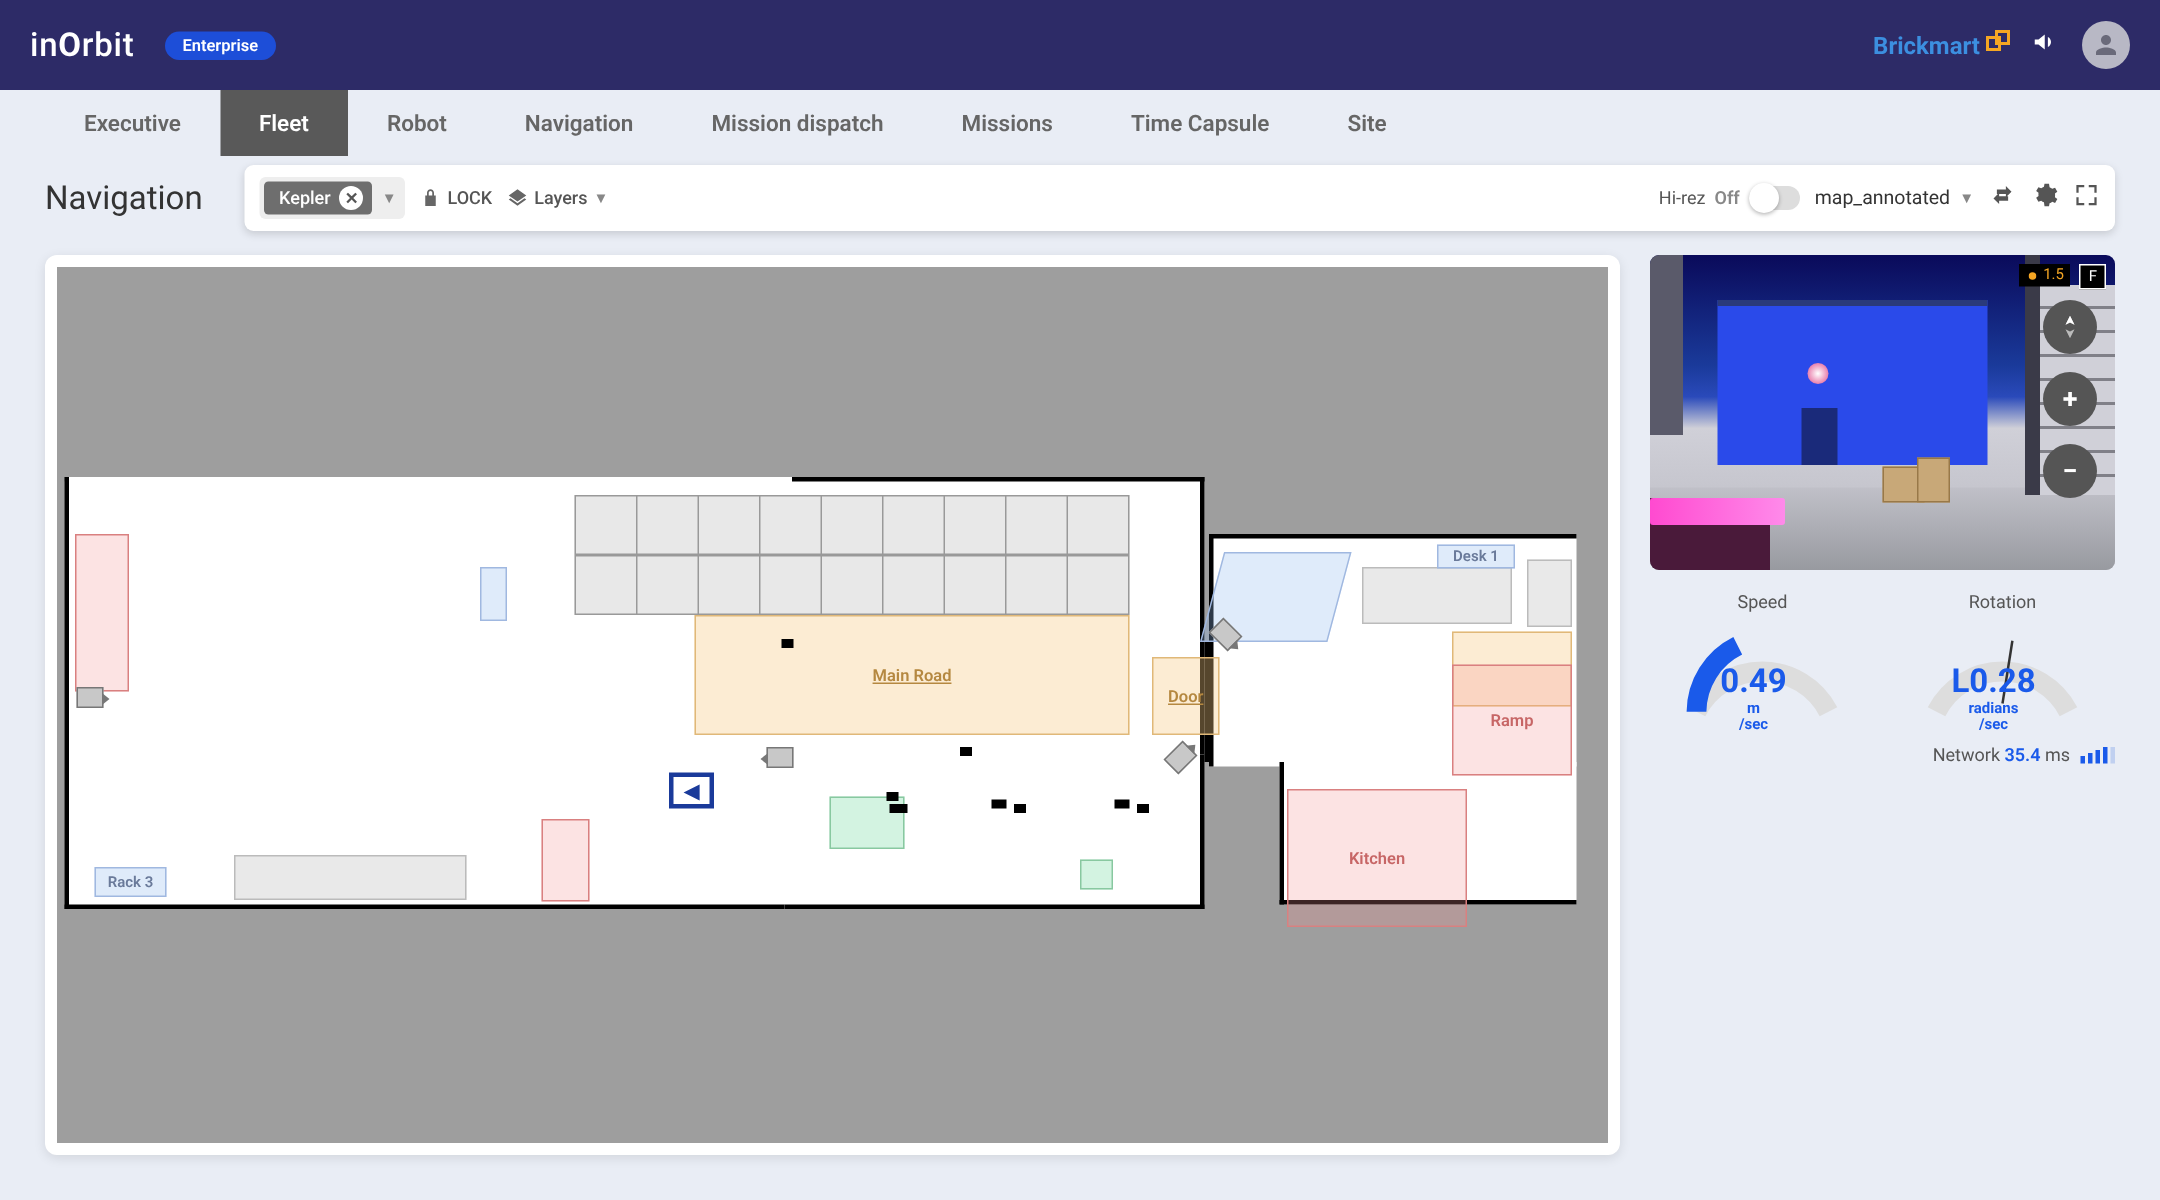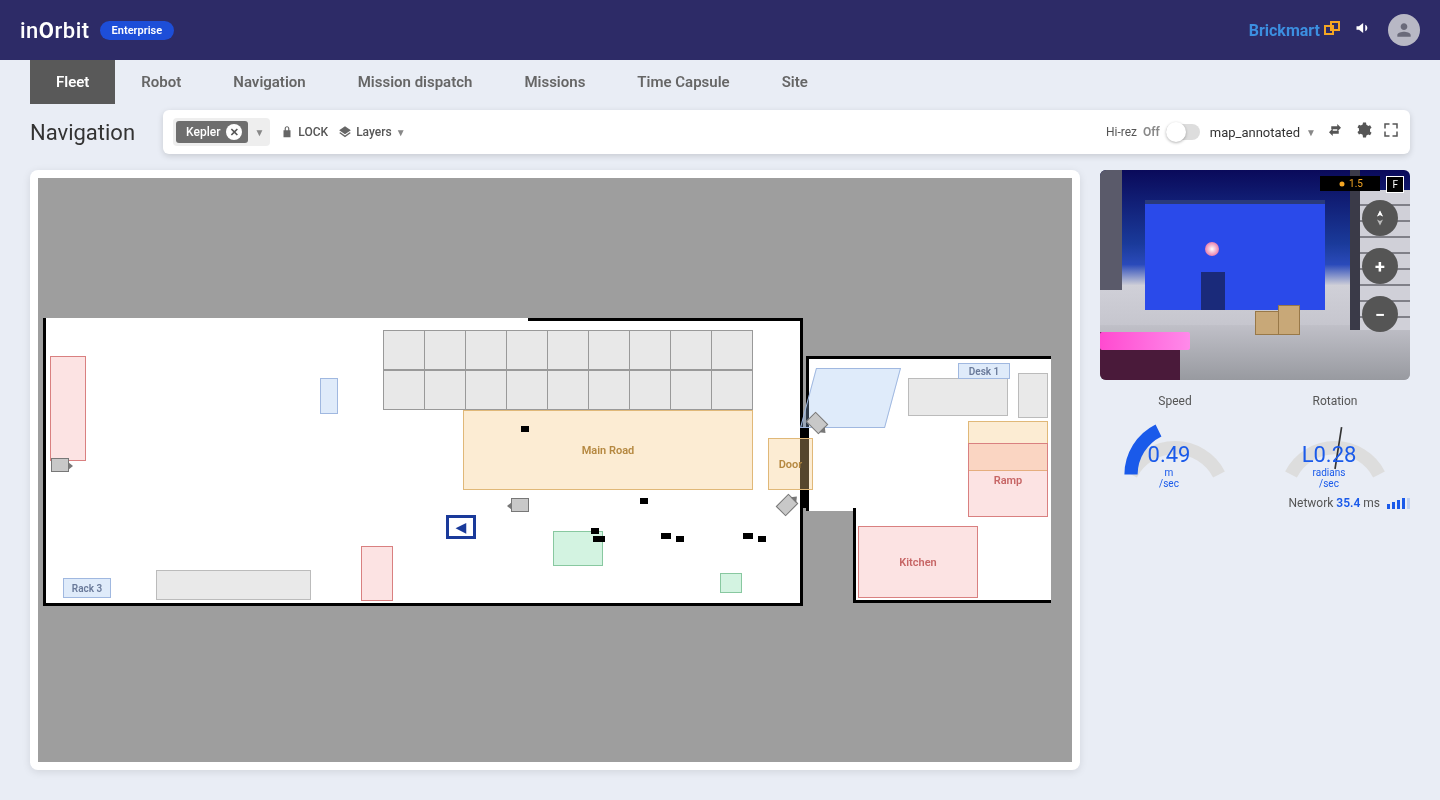--- a/index.html
+++ b/index.html
@@ -1,19 +1,19 @@
 <!DOCTYPE html>
 <html><head>
 <meta charset="utf-8">
 <style>
   * { box-sizing: border-box; margin: 0; padding: 0; font-family: -apple-system, BlinkMacSystemFont, 'Segoe UI', Roboto, sans-serif; }
   body { background: #e9edf5; width: 1440px; height: 800px; overflow: hidden; }
 
   .topbar { background: #2d2b67; height: 60px; display: flex; align-items: center; padding: 0 20px; justify-content: space-between; }
-  .topbar-left { display: flex; align-items: center; gap: 10px; }
+  .topbar-left { display: flex; align-items: center; gap: 20px; }
   .logo { color: #fff; font-size: 22px; font-weight: 500; letter-spacing: 0.5px; }
   .logo b { font-weight: 700; }
   .plan-badge { background: #1d4ed8; color: #fff; font-size: 11px; font-weight: 600; padding: 3px 12px; border-radius: 12px; }
   .topbar-right { display: flex; align-items: center; gap: 14px; }
   .brand { color: #3c8fe0; font-weight: 700; font-size: 16px; display: flex; align-items: center; gap: 4px; }
   .brand-icon { color: #f5a623; font-size: 14px; }
   .announce-icon { color: #fff; font-size: 18px; }
   .avatar { width: 32px; height: 32px; border-radius: 50%; background: #b8b8c5; display: flex; align-items: center; justify-content: center; }
   .avatar svg { width: 20px; height: 20px; fill: #6a6a7a; }
 
@@ -40,52 +40,52 @@
   .tool-icon { color: #555; }
   .tool-icon svg { width: 18px; height: 18px; fill: #555; }
 
   .content { padding: 16px 30px; display: flex; gap: 20px; }
   .map-panel { flex: 1; background: #fff; border-radius: 8px; box-shadow: 0 2px 8px rgba(0,0,0,0.1); padding: 8px; height: 600px; }
   .map-canvas { width: 100%; height: 100%; background: #9e9e9e; position: relative; overflow: hidden; }
 
   .floor { position: absolute; background: #fff; border: 3px solid #000; }
   .zone { position: absolute; border: 1px solid; font-size: 11px; font-weight: 600; display: flex; align-items: center; justify-content: center; }
   .z-red { background: rgba(244,143,143,0.25); border-color: #d98080; color: #c76666; }
-  .z-orange { background: rgba(245,200,130,0.35); border-color: #e0b878; color: #b58840; }
+  .z-orange { background: rgba(245,200,130,0.35); border-color: #e0b878; color: #b58840; text-decoration: underline; }
   .z-green { background: rgba(130,220,170,0.35); border-color: #88c8a0; }
   .z-blue { background: rgba(150,190,240,0.3); border-color: #a0b8e0; color: #6a7a9a; }
   .z-gray { background: rgba(200,200,200,0.4); border-color: #bbb; }
   .shelf { position: absolute; background: #e8e8e8; border: 1px solid #999; }
   .robot-marker { position: absolute; width: 30px; height: 24px; background: #fff; border: 3px solid #1a3a9a; display: flex; align-items: center; justify-content: center; }
   .robot-marker::after { content: '◀'; color: #1a3a9a; font-size: 14px; }
   .cam { position: absolute; width: 18px; height: 14px; background: #c8c8c8; border: 1.5px solid #777; }
   .cam::after { content:''; position:absolute; right:-5px; top:3px; border-left:5px solid #777; border-top:4px solid transparent; border-bottom:4px solid transparent; }
   .dot { position: absolute; width: 8px; height: 6px; background: #000; }
 
   .side-panel { width: 310px; display: flex; flex-direction: column; gap: 14px; }
   .camera-view { height: 210px; border-radius: 6px; position: relative; overflow: hidden; background: linear-gradient(180deg, #0a0a5a 0%, #1a3a9a 35%, #2a4aba 45%, #d0d0d8 55%, #b8b8c0 100%); }
-  .cam-badge { position: absolute; top: 6px; right: 30px; background: #000; color: #f5a623; font-size: 10px; padding: 2px 17px; display:flex; align-items:center; gap:2px; }
+  .cam-badge { position: absolute; top: 6px; right: 30px; background: #000; color: #f5a623; font-size: 10px; padding: 2px 4px; display:flex; align-items:center; gap:2px; }
   .cam-badge2 { position: absolute; top: 6px; right: 6px; background: #000; color: #fff; font-size: 10px; padding: 2px 5px; border: 1px solid #fff; }
   .cam-building { position: absolute; left: 45px; top: 30px; width: 180px; height: 110px; background: #2a4aea; border-top: 4px solid #2a3a7a; }
   .cam-pillar { position: absolute; background: #5a5a6a; }
   .cam-countertop { position: absolute; left: 0; bottom: 30px; width: 90px; height: 18px; background: linear-gradient(90deg, #ff4ad0, #ff8aea); border-radius: 2px; }
   .cam-counter { position: absolute; left: 0; bottom: 0; width: 80px; height: 48px; background: #4a1a3a; }
   .cam-floor { position: absolute; left: 0; right: 0; bottom: 0; height: 55px; background: linear-gradient(180deg, #c0c0c8, #989aa0); }
   .cam-box { position: absolute; background: #c8a878; border: 1px solid #987848; }
   .cam-shelf-r { position: absolute; right: 0; top: 20px; width: 55px; height: 140px; background: repeating-linear-gradient(180deg, #d0d0d8 0 14px, #808088 14px 16px); }
 
   .float-controls { position: absolute; right: 42px; top: 200px; display: flex; flex-direction: column; gap: 12px; }
   .float-btn { width: 36px; height: 36px; border-radius: 50%; background: #555; color: #fff; display: flex; align-items: center; justify-content: center; font-size: 18px; font-weight: 700; cursor: pointer; }
 
   .gauges { display: flex; gap: 10px; justify-content: space-around; }
   .gauge-block { text-align: center; }
   .gauge-title { font-size: 12px; color: #555; margin-bottom: 4px; }
   .gauge { width: 110px; height: 70px; position: relative; margin: 0 auto; }
   .gauge svg { width: 100%; height: 100%; }
-  .gauge-val { position: absolute; top: 30px; left: 0; right: 12px; text-align: center; font-size: 22px; font-weight: 400; color: #1a5aea; }
+  .gauge-val { position: absolute; top: 30px; left: 0; right: 12px; text-align: center; font-size: 22px; font-weight: 700; color: #1a5aea; }
   .gauge-unit { font-size: 10px; color: #1a5aea; display: block; line-height: 1.1; }
   .network { text-align: right; font-size: 12px; color: #555; }
   .network b { color: #1a5aea; font-weight: 600; }
   .net-bars { display: inline-flex; gap: 2px; align-items: flex-end; margin-left: 4px; vertical-align: middle; }
   .net-bars span { width: 3px; background: #1a5aea; }
   .net-bars span:nth-child(1){height:5px} .net-bars span:nth-child(2){height:7px} .net-bars span:nth-child(3){height:9px} .net-bars span:nth-child(4){height:11px} .net-bars span:nth-child(5){height:11px; background:#c0d0f0}
 </style>
 </head>
 <body>
 
@@ -113,20 +113,21 @@
     </span>
     <span class="avatar">
       <svg viewBox="0 0 24 24">
           <path d="M12 12c2.2 0 4-1.8 4-4s-1.8-4-4-4-4 1.8-4 4 1.8 4 4 4zm0 2c-2.7 0-8 1.3-8 4v2h16v-2c0-2.7-5.3-4-8-4z"></path>
         </svg>
     </span>
   </div>
 </div>
 
 <div class="navtabs">
+  <div class="navtab">Executive</div>
   <div class="navtab active">Fleet</div>
   <div class="navtab">Robot</div>
   <div class="navtab">Navigation</div>
   <div class="navtab">Mission dispatch</div>
   <div class="navtab">Missions</div>
   <div class="navtab">Time Capsule</div>
   <div class="navtab">Site</div>
 </div>
 
 <div class="page-header">
@@ -208,21 +209,21 @@
       <div class="zone z-red" style="left:12px; top:178px; width:36px; height:105px;"></div>
       <div class="zone z-blue" style="left:282px; top:200px; width:18px; height:36px;"></div>
       <div class="zone z-orange" style="left:425px; top:232px; width:290px; height:80px;">Main Road</div>
       <div class="zone z-orange" style="left:730px; top:260px; width:45px; height:52px;">Door</div>
       <div class="zone z-blue" style="left:770px; top:190px; width:85px; height:60px; transform: skewX(-15deg);"></div>
       <div class="zone z-gray" style="left:870px; top:200px; width:100px; height:38px;"></div>
       <div class="zone z-gray" style="left:980px; top:195px; width:30px; height:45px;"></div>
       <div class="zone z-blue" style="left:920px; top:185px; width:52px; height:16px; font-size:10px;">Desk 1</div>
       <div class="zone z-orange" style="left:930px; top:243px; width:80px; height:50px;"></div>
       <div class="zone z-red" style="left:930px; top:265px; width:80px; height:74px;">Ramp</div>
-      <div class="zone z-red" style="left:820px; top:348px; width:120px; height:72px;">Kitchen</div>
+      <div class="zone z-red" style="left:820px; top:348px; width:120px; height:92px;">Kitchen</div>
       <div class="zone z-green" style="left:515px; top:353px; width:50px; height:35px;"></div>
       <div class="zone z-green" style="left:682px; top:395px; width:22px; height:20px;"></div>
       <div class="zone z-red" style="left:323px; top:368px; width:32px; height:55px;"></div>
       <div class="zone z-gray" style="left:118px; top:392px; width:155px; height:30px;"></div>
       <div class="zone z-blue" style="left:25px; top:400px; width:48px; height:20px; font-size:10px;">Rack 3</div>
 
       <div class="robot-marker" style="left:408px; top:337px;"></div>
 
       <div class="cam" style="left:13px; top:280px;"></div>
       <div class="cam" style="left:473px; top:320px; transform:scaleX(-1);"></div>

